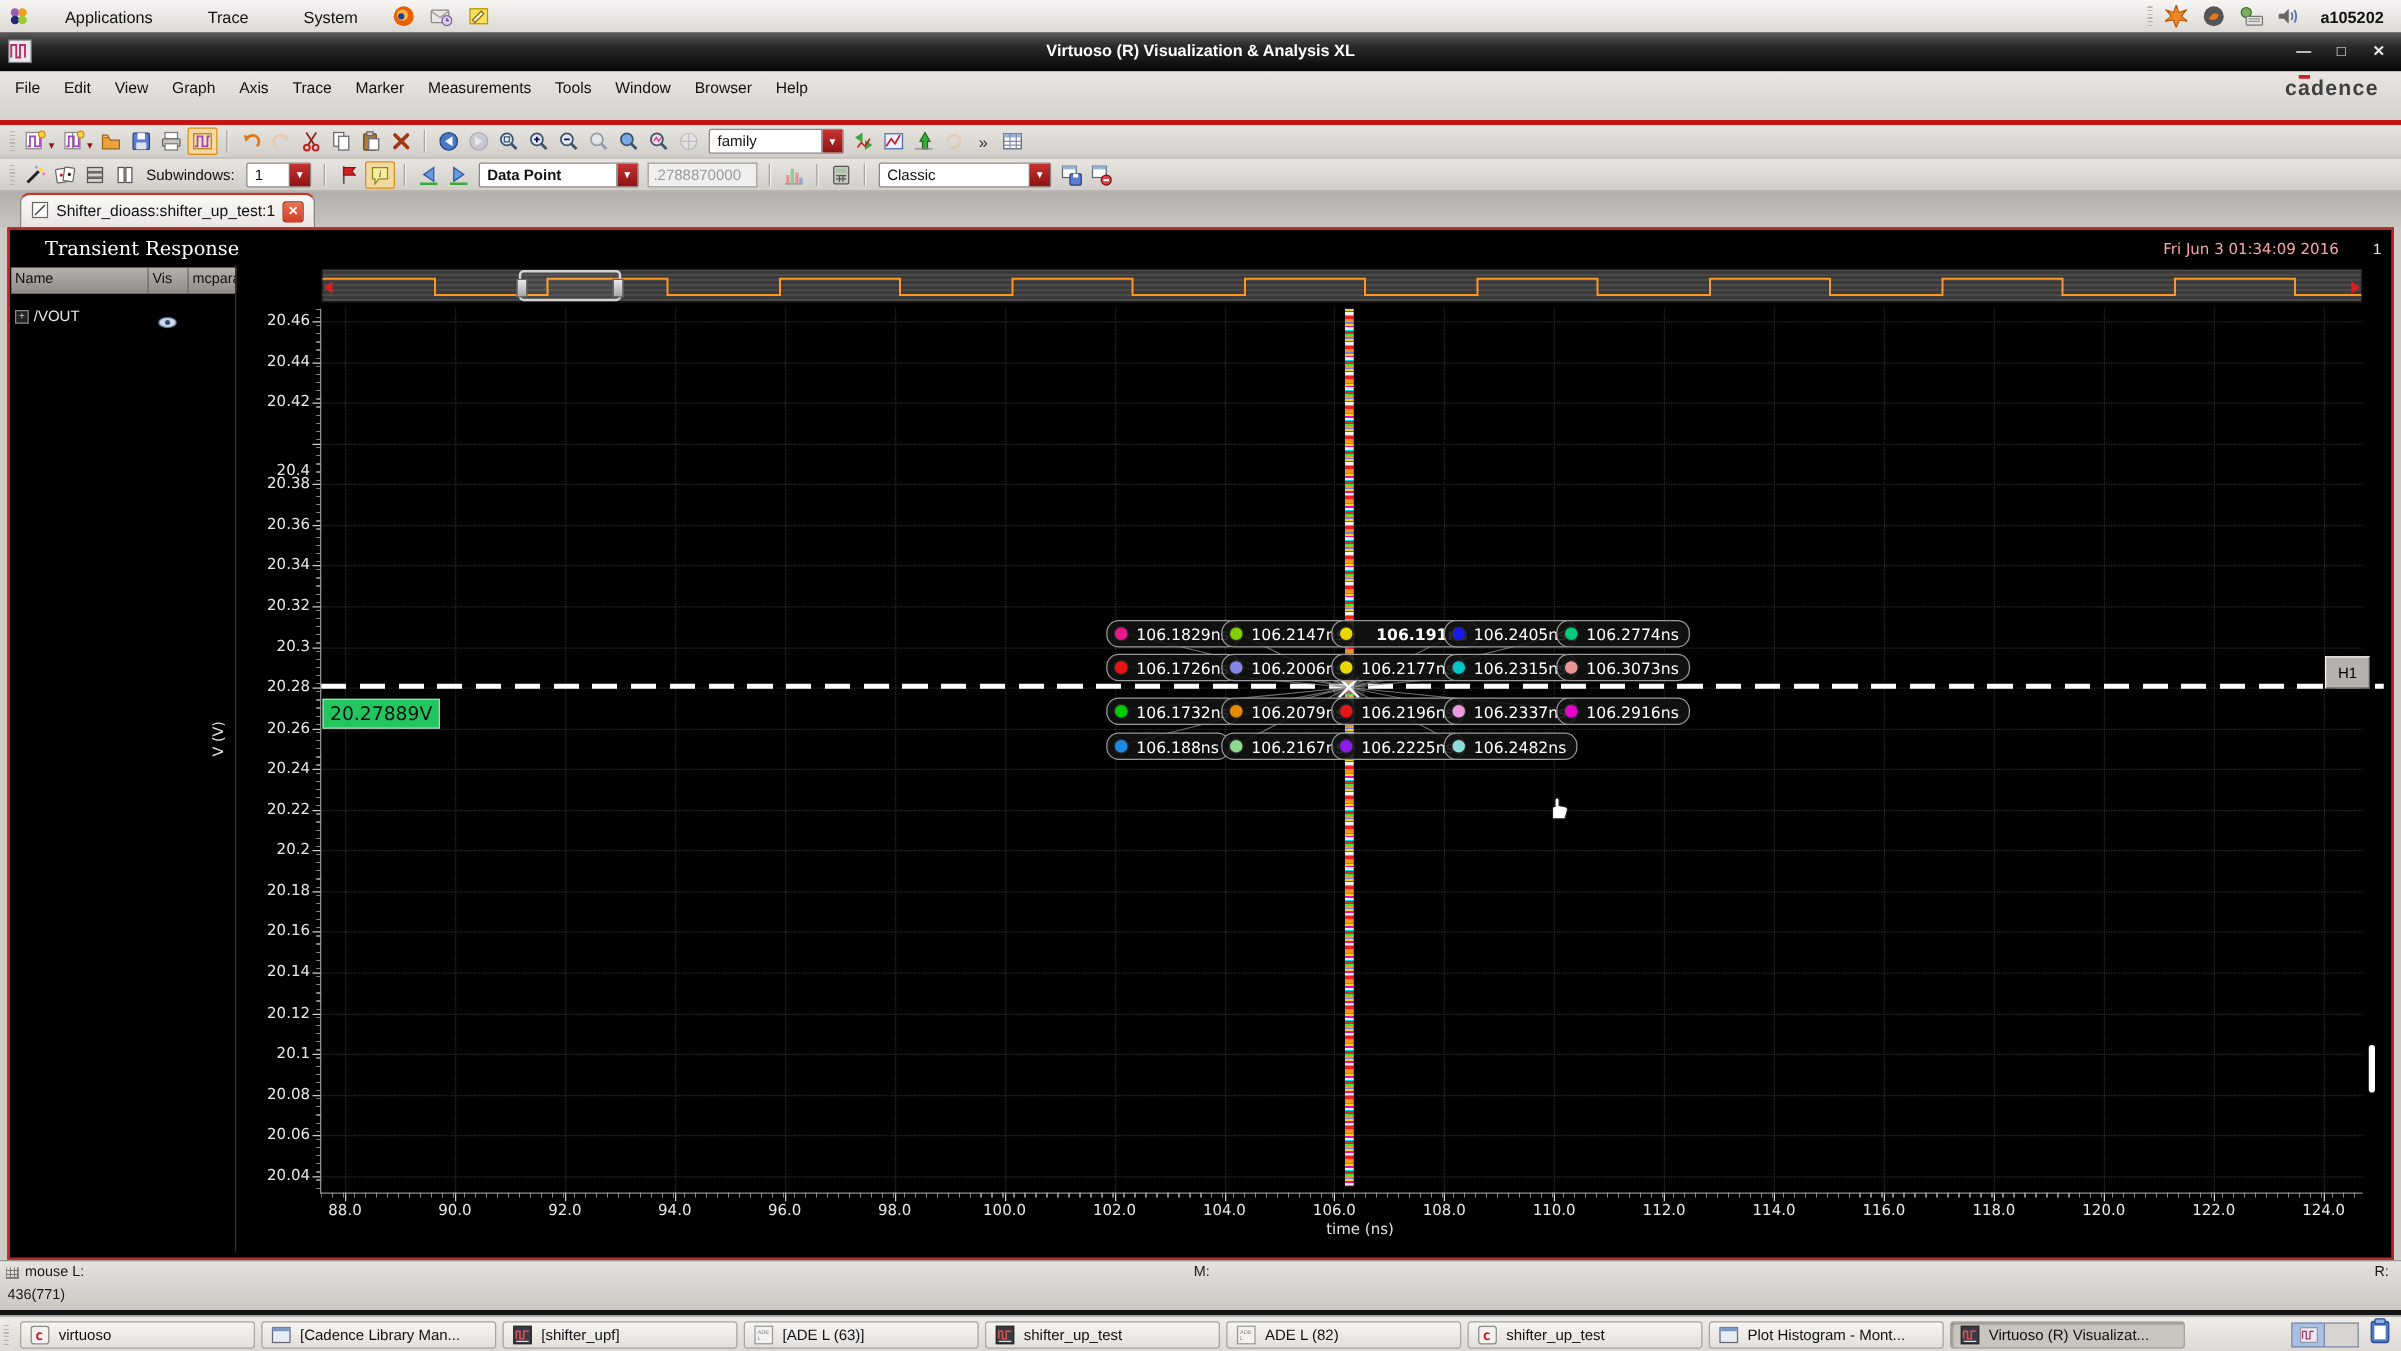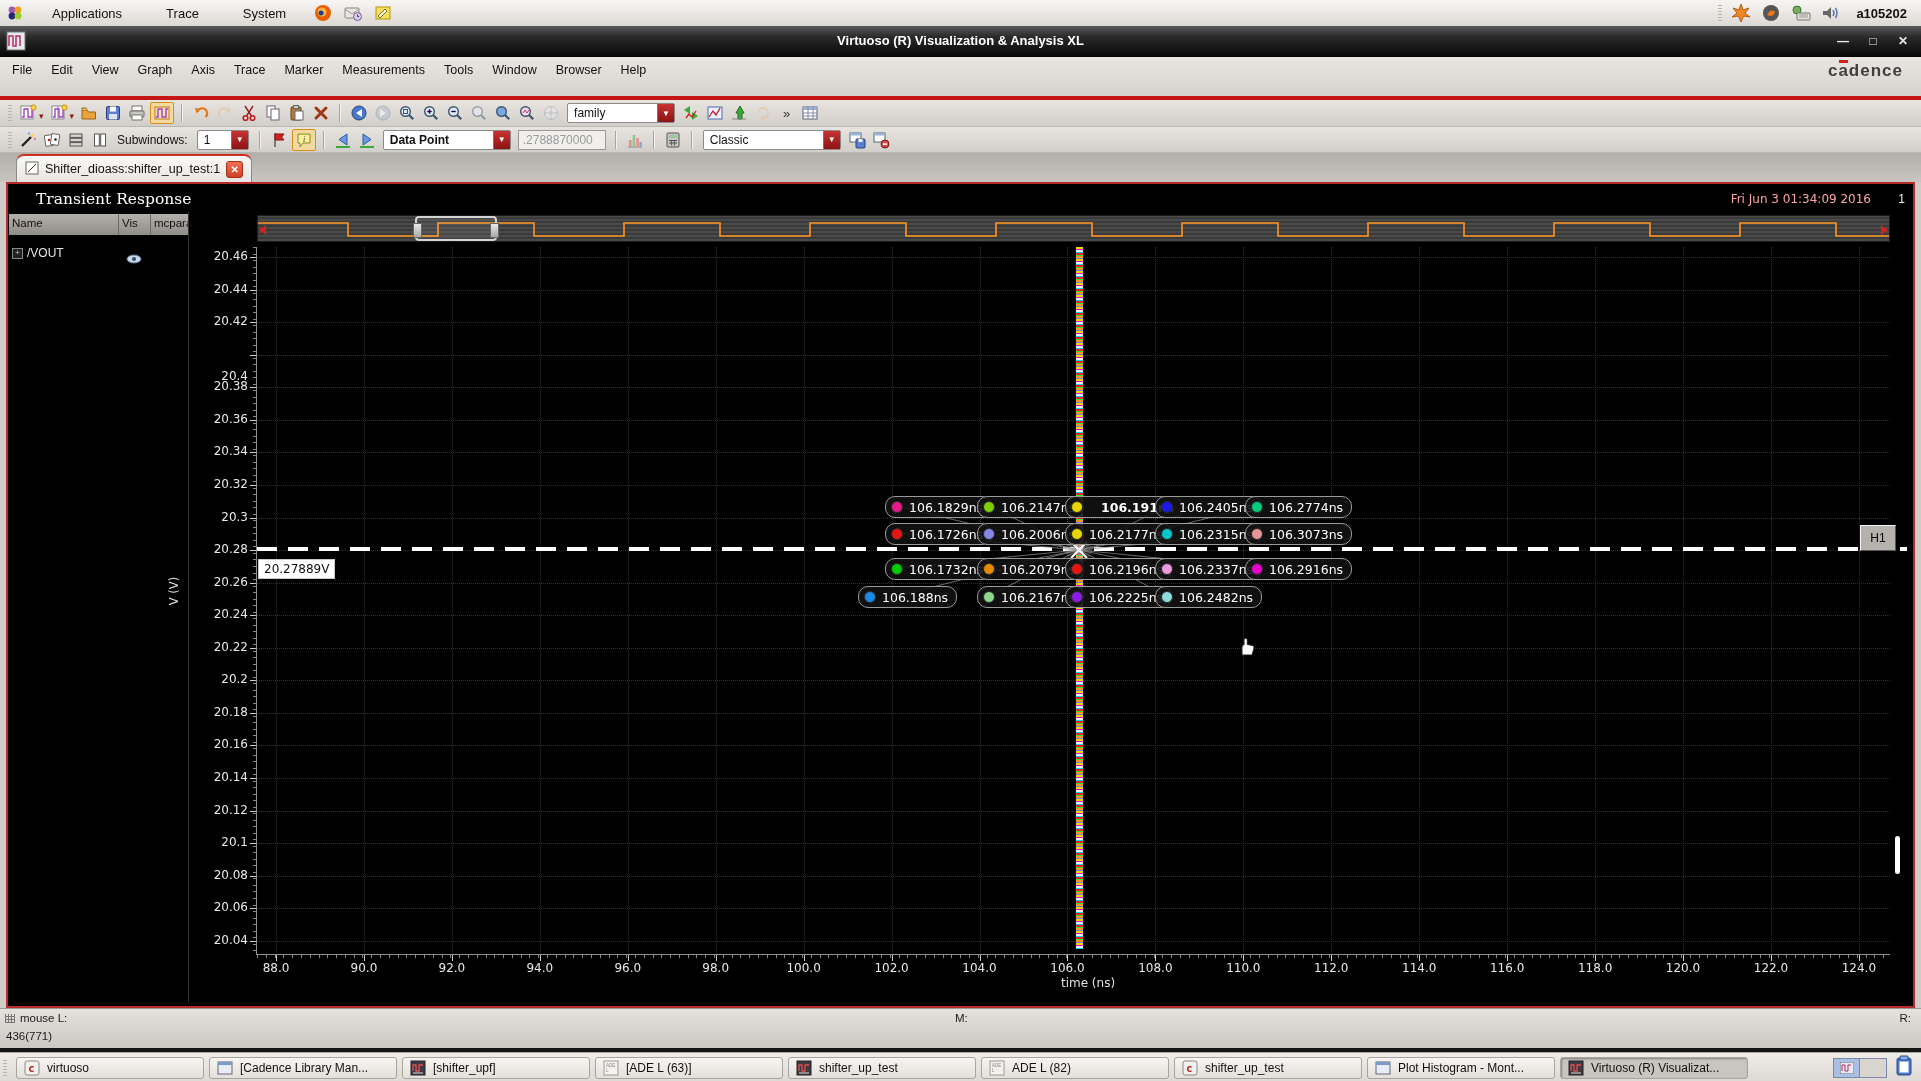--- a/index.html
+++ b/index.html
@@ -94,21 +94,21 @@
   #xlabel{position:absolute;left:1000px;top:792px;width:160px;text-align:center;color:#e0e0e0;font-size:12px;font-family:"DejaVu Sans",sans-serif;}
   #ylabel{position:absolute;left:152px;top:400px;color:#e0e0e0;font-size:11.5px;transform:rotate(-90deg);transform-origin:center;font-family:"DejaVu Sans",sans-serif;}
 
   #bundle{position:absolute;left:1068px;top:63px;width:7px;height:702px;opacity:.95;
     background:repeating-linear-gradient(180deg,#ffe800 0 2px,#ff00d0 2px 3px,#ffffff 3px 5px,#00e8ff 5px 6px,#ff2020 6px 8px,#20ff40 8px 9px,#ffa020 9px 11px,#8080ff 11px 12px);}
   #hmark{position:absolute;left:249px;top:363px;width:1650px;height:4px;
     background:repeating-linear-gradient(90deg,#fff 0 20px,transparent 20px 31px);}
   #h1box{position:absolute;left:1852px;top:341px;width:34px;height:24px;background:#b5b2ad;color:#000;
     border:1px solid #f4f4f4;border-right-color:#555;border-bottom-color:#555;font-size:12px;
     display:flex;align-items:center;justify-content:center;z-index:7;}
-  #vlabel{position:absolute;left:250px;top:375px;background:#ffffff;color:#111;font-size:12px;
+  #vlabel{position:absolute;left:250px;top:375px;background:#22c55e;color:#111;font-size:15px;
     padding:2px 5px;border:1px solid #c8c8c8;z-index:7;font-family:"DejaVu Sans",sans-serif;}
   .co{position:absolute;height:20px;border:1px solid #9a9a9a;border-radius:10px;background:rgba(18,18,18,.88);
     display:flex;align-items:center;padding:0 8px 0 5px;font-size:12.5px;color:#fff;white-space:nowrap;
     font-family:"DejaVu Sans",sans-serif;z-index:6;}
   .co .dot{width:10px;height:10px;border-radius:50%;margin-right:6px;border:1px solid #2a2a2a;flex:none;}
   #leaders{position:absolute;left:0;top:0;z-index:5;pointer-events:none;}
   #scrollthumb{position:absolute;left:1887px;top:652px;width:5px;height:38px;background:#fff;border-radius:3px;z-index:8;}
   #cursor{position:absolute;left:1228px;top:452px;z-index:9;}
 
   
@@ -786,21 +786,21 @@
           <span>106.2196ns</span>
         </div>
         <div class="co" style="left: 1147px; top: 374px;">
           <span class="dot" style="background: rgb(235, 154, 222);"></span>
           <span>106.2337ns</span>
         </div>
         <div class="co" style="left: 1237px; top: 374px;">
           <span class="dot" style="background: rgb(232, 0, 204);"></span>
           <span>106.2916ns</span>
         </div>
-        <div class="co" style="left: 850px; top: 402px;">
+        <div class="co" style="left: 877px; top: 402px;">
           <span class="dot" style="background: rgb(26, 138, 232);"></span>
           <span>106.188ns</span>
         </div>
         <div class="co" style="left: 969px; top: 402px;">
           <span class="dot" style="background: rgb(142, 216, 142);"></span>
           <span>106.2167ns</span>
         </div>
         <div class="co" style="left: 1057px; top: 402px;">
           <span class="dot" style="background: rgb(140, 26, 232);"></span>
           <span>106.2225ns</span>

